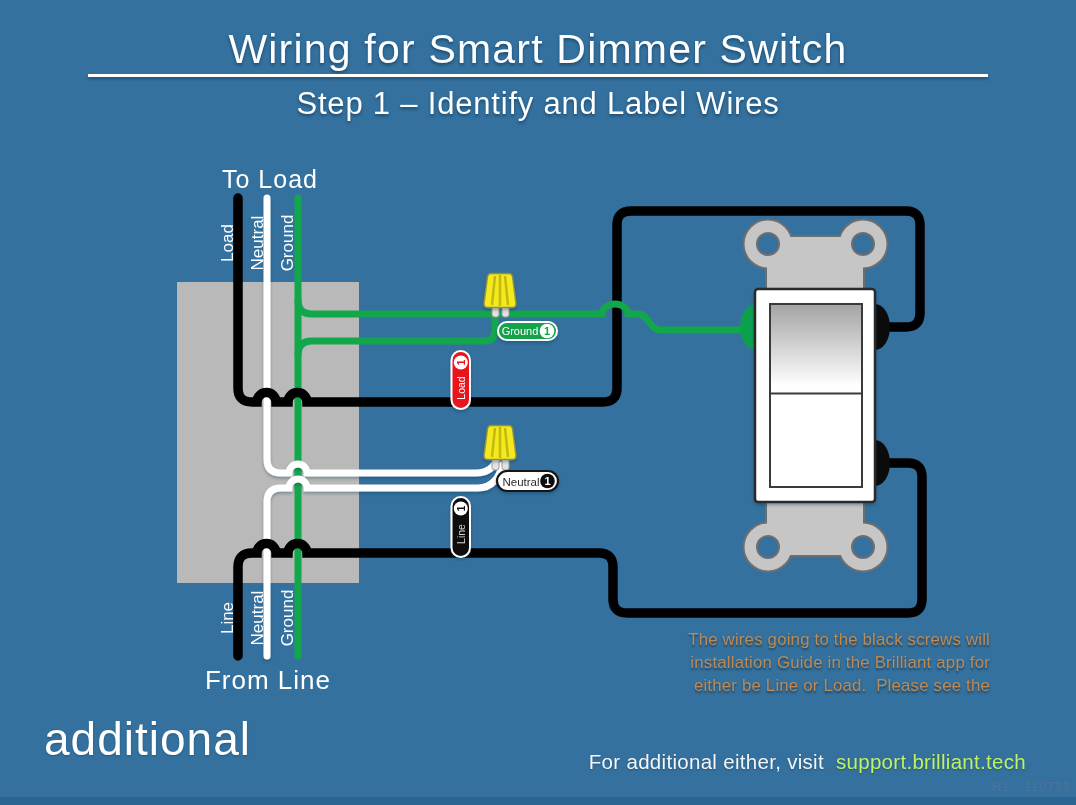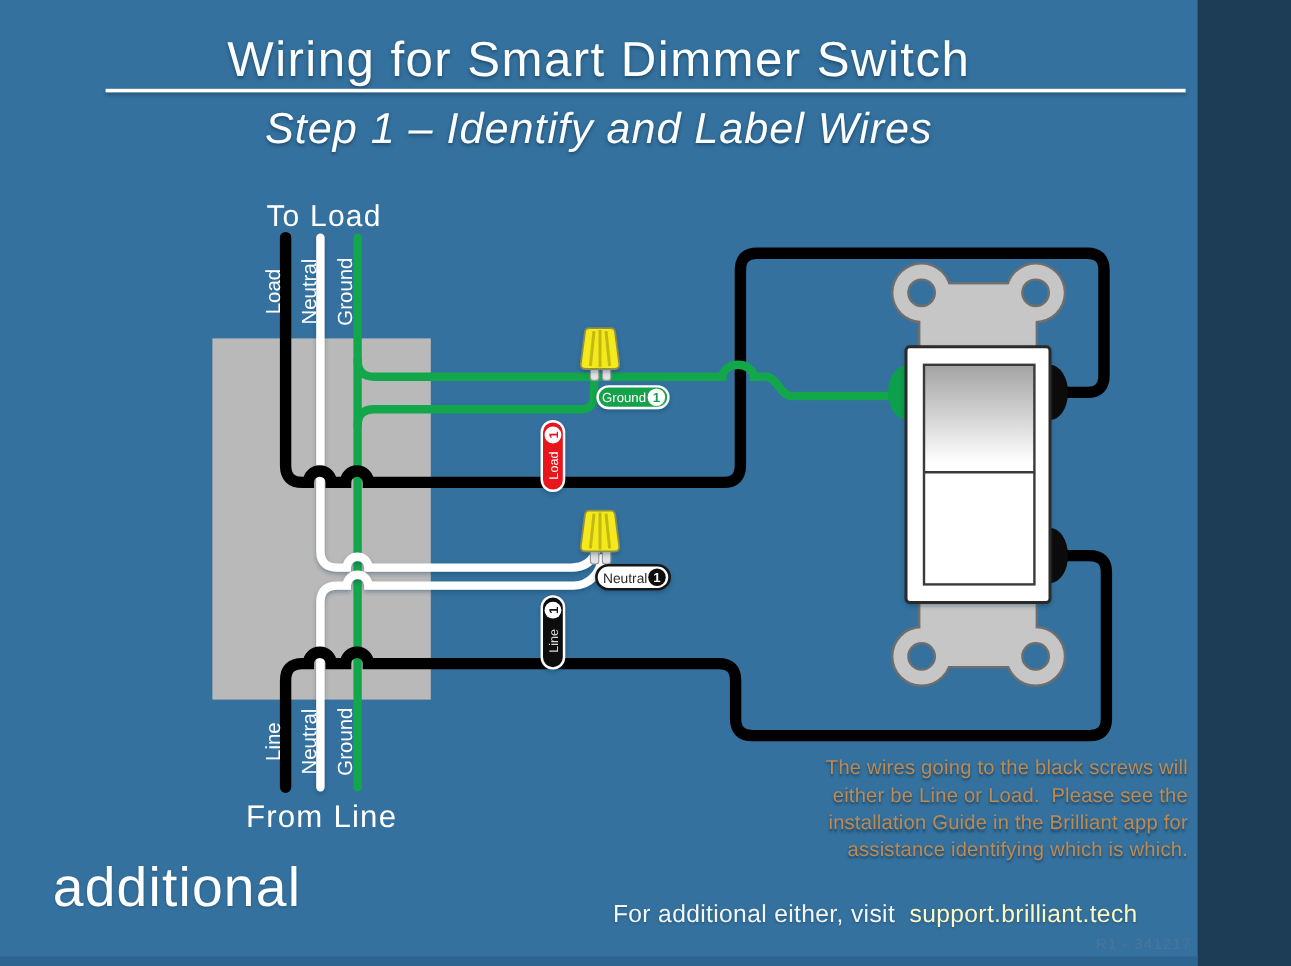--- a/index.html
+++ b/index.html
@@ -1,36 +1,35 @@
 <!DOCTYPE html>
 <html><head>
 <meta charset="utf-8">
 <style>
   html,body { margin:0; padding:0; background:#1d3c55; }
   .page {
-    position:relative; width:998px; height:805px;
+    position:relative; width:1076px; height:805px;
     background:#34719E; overflow:hidden;
     font-family:"Liberation Sans", sans-serif;
   }
   .page-title {
     position:absolute; top:26px; left:0; width:100%;
     text-align:center; font-size:41px; font-weight:400;
     color:#fcfeff; letter-spacing:1.2px;
     text-shadow:0 2px 3px rgba(10,35,60,0.5);
   }
   .title-rule {
     position:absolute; top:74px; left:88px; width:900px; height:3px;
     background:#ffffff; box-shadow:0 2px 3px rgba(10,35,60,0.4);
   }
   .page-subtitle {
     position:absolute; top:86px; left:0; width:100%;
-    text-align:center; font-size:36px; font-weight:400;
+    text-align:center; font-size:31px; font-weight:400;
     color:#fcfeff; letter-spacing:0.8px;
     text-shadow:0 2px 3px rgba(10,35,60,0.5);
-    font-style:italic;
   }
   svg.diagram { position:absolute; left:0; top:0; }
   svg text { font-family:"Liberation Sans", sans-serif; }
   .note {
     position:absolute; left:645px; top:629px; width:345px;
     text-align:right; font-size:16.8px; line-height:22.8px;
     color:#bd8a54; letter-spacing:0.2px;
     text-shadow:0 2px 2px rgba(10,30,50,0.55);
   }
   .note div { white-space:pre-wrap; }
@@ -38,21 +37,21 @@
     position:absolute; left:44px; top:713px;
     font-size:46px; line-height:52px; color:#ffffff;
     letter-spacing:1px; font-weight:400;
     text-shadow:0 1px 2px rgba(10,35,60,0.3);
   }
   .support {
     position:absolute; right:50px; top:750px;
     font-size:20.5px; color:#f4f6f8; letter-spacing:0.3px;
     text-shadow:0 1px 2px rgba(10,35,60,0.35);
   }
-  .support .link { color:#fef9c3; margin-left:6px;text-align:center; }
+  .support .link { color:#bef264; margin-left:6px;text-align:center; }
   .revision {
     position:absolute; right:5px; top:780px;
     font-size:12.5px; color:#4d7499; letter-spacing:1px;
   }
   .bottom-strip {
     position:absolute; left:0; bottom:0; width:100%; height:8px;
     background:#2d6590;
   }
 </style>
 </head>
@@ -178,27 +177,26 @@
     <text transform="rotate(-90 263 243)" x="263" y="243" text-anchor="middle" font-size="17" fill="#ffffff">Neutral</text>
     <text transform="rotate(-90 293 243)" x="293" y="243" text-anchor="middle" font-size="17" fill="#ffffff">Ground</text>
 
     <text transform="rotate(-90 233 618)" x="233" y="618" text-anchor="middle" font-size="17" fill="#ffffff">Line</text>
     <text transform="rotate(-90 263 618)" x="263" y="618" text-anchor="middle" font-size="17" fill="#ffffff">Neutral</text>
     <text transform="rotate(-90 293 618)" x="293" y="618" text-anchor="middle" font-size="17" fill="#ffffff">Ground</text>
   </svg>
 
   <div class="note">
     <div>The wires going to the black screws will</div>
+    <div>installation Guide in the Brilliant app for</div>
     <div>either be Line or Load.  Please see the</div>
-    <div>installation Guide in the Brilliant app for</div>
-    <div>assistance identifying which is which.</div>
   </div>
 
   <div class="logo">additional</div>
 
   <div class="support">
     <span>For additional either, visit</span>
     <span class="link">support.brilliant.tech</span>
   </div>
 
-  <div class="revision">R1 - 341217</div>
+  <div class="revision">R1 - 110733</div>
   <div class="bottom-strip"></div>
 </div>
 
 </body></html>

